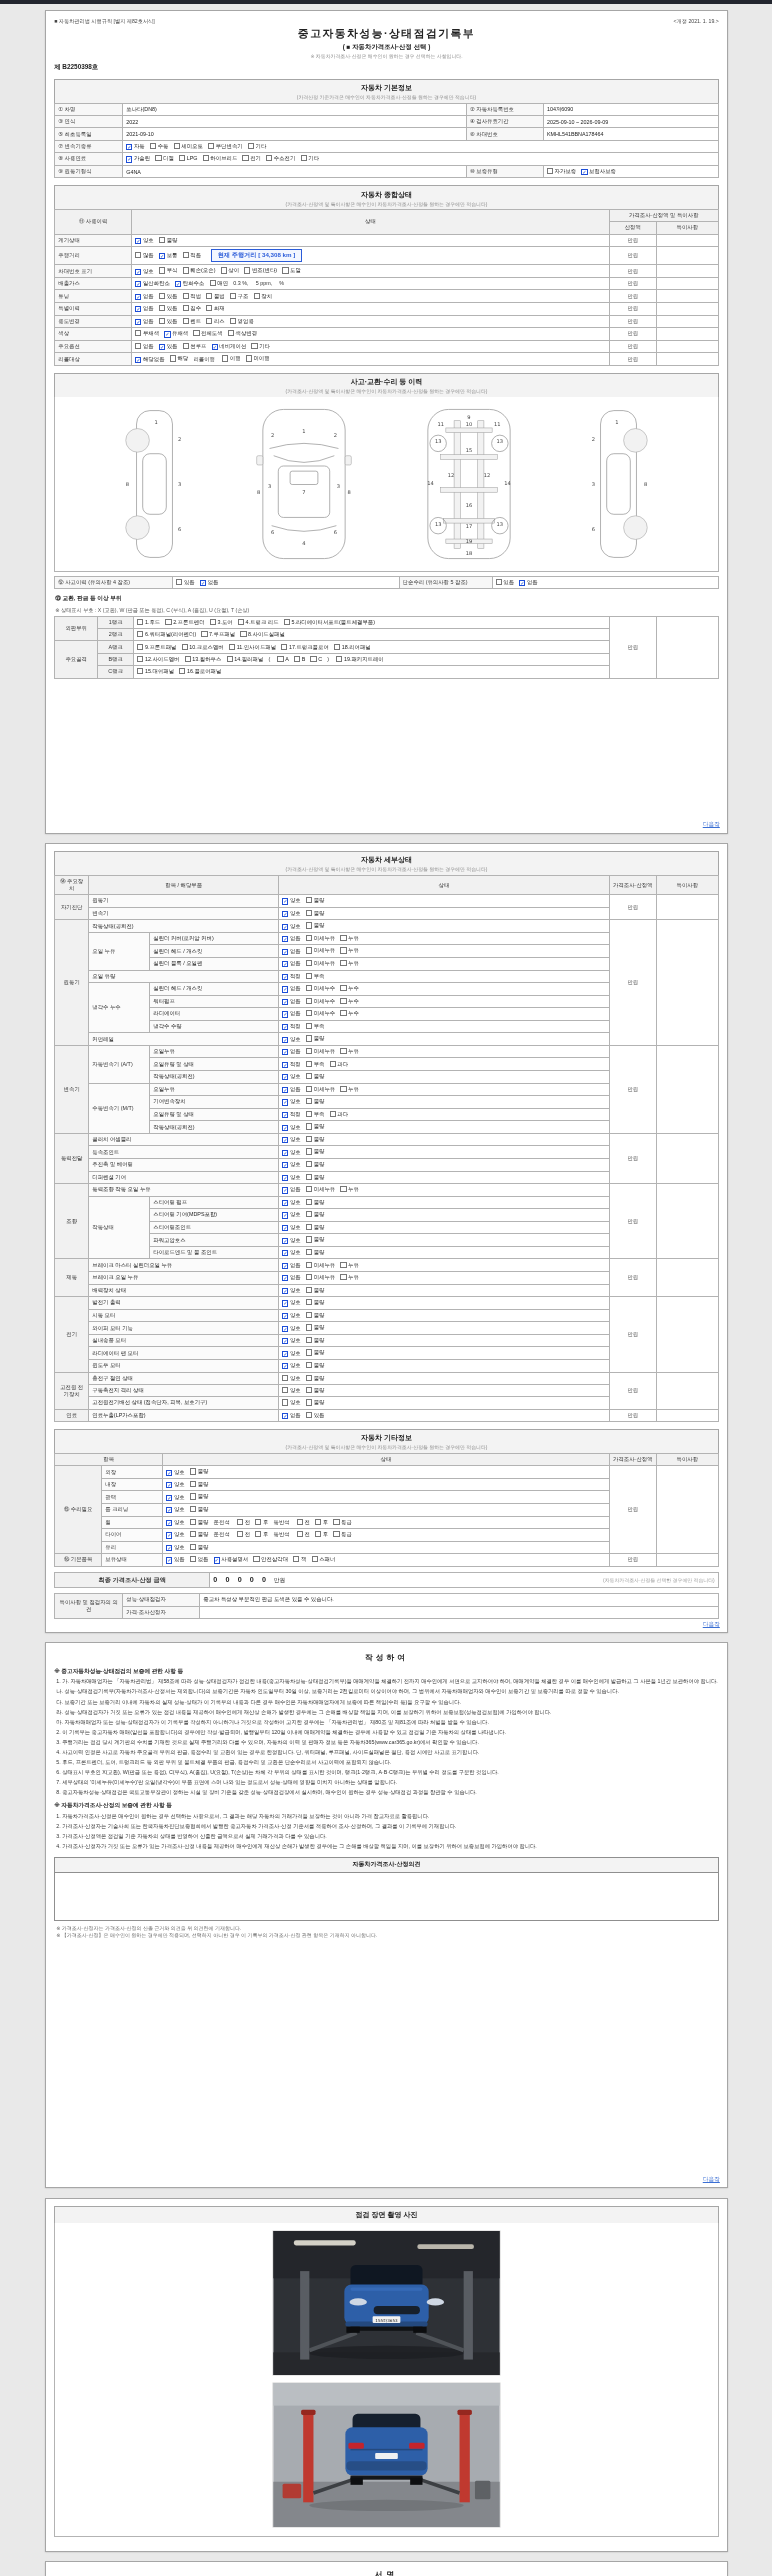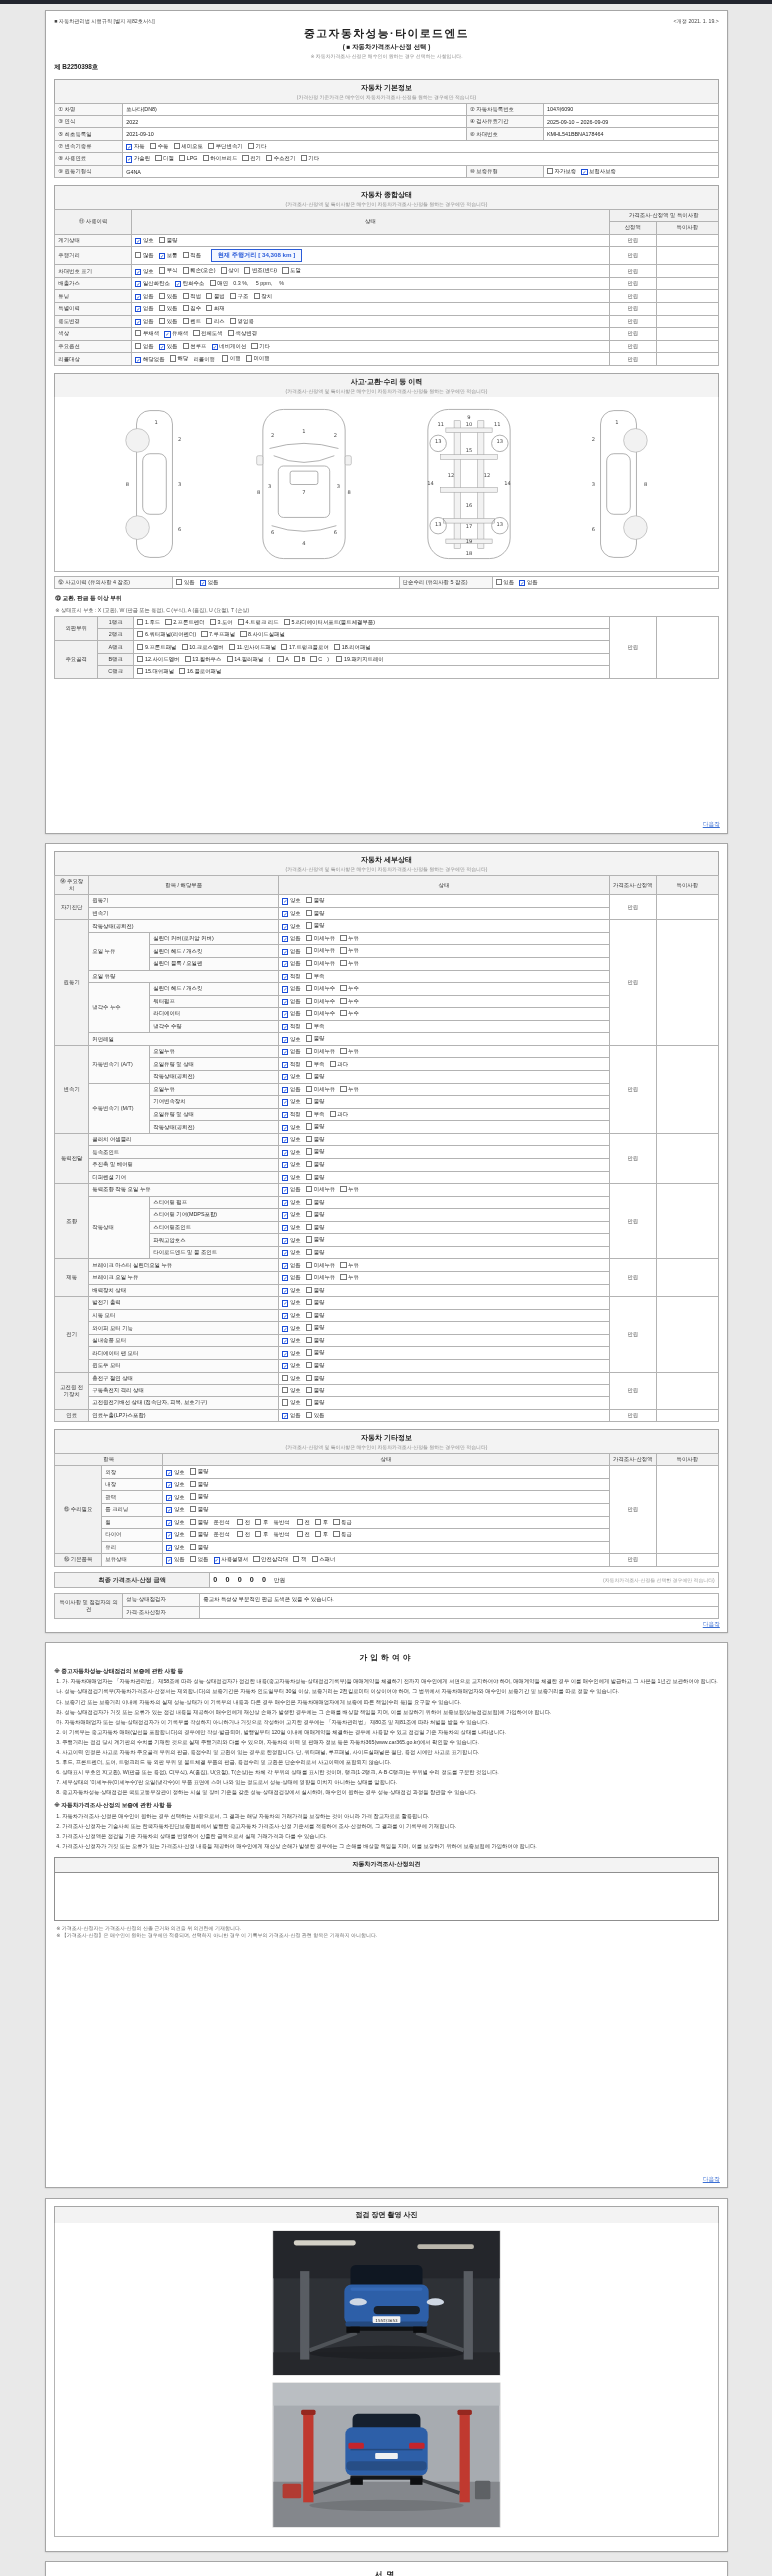--- a/index.html
+++ b/index.html
@@ -63,21 +63,21 @@
 
 <div class="topstrip"></div>
 
 <div class="wrap">
 
   <section class="panel" id="panel-main">
     <div class="formref">
       <span>■ 자동차관리법 시행규칙 [별지 제82호서식]</span>
       <span>&lt;개정 2021. 1. 19.&gt;</span>
     </div>
-    <h1 class="title">중고자동차성능·타이로드엔드</h1>
+    <h1 class="title">중고자동차성능·상태점검기록부</h1>
     <div class="subtitle">( ■ 자동차가격조사·산정 선택 )</div>
     <div class="subnote">※ 자동차가격조사·산정은 매수인이 원하는 경우 선택하는 사항입니다.</div>
     <div class="docno">제 B2250398호</div>
 
     <div class="sec-head">
       <span class="sec-title">자동차 기본정보</span>
       <span class="sec-note">(가격산정 기준가격은 매수인이 자동차가격조사·산정을 원하는 경우에만 적습니다)</span>
     </div>
     <table class="grid" id="basic-table">
       <colgroup>
@@ -673,21 +673,21 @@
           <th>가격·조사산정자</th>
           <td></td>
         </tr>
       </tbody>
     </table>
 
     <span class="nextlink">다음장</span>
   </section>
 
   <section class="panel" id="panel-notice">
-    <div class="ntitle">가입하여야</div>
+    <div class="ntitle">작성하여</div>
     <div id="notice-content">
         <div class="nhead">※ 중고자동차성능·상태점검의 보증에 관한 사항 등</div>
         <p class="nitem">1. 가. 자동차매매업자는 「자동차관리법」 제58조에 따라 성능·상태점검자가 점검한 내용(중고자동차성능·상태점검기록부)을 매매계약을 체결하기 전까지 매수인에게 서면으로 고지하여야 하며, 매매계약을 체결한 경우 이를 매수인에게 발급하고 그 사본을 1년간 보관하여야 합니다.</p>
         <p class="nitem">나. 성능·상태점검기록부(자동차가격조사·산정서는 제외합니다)의 보증기간은 자동차 인도일부터 30일 이상, 보증거리는 2천킬로미터 이상이어야 하며, 그 범위에서 자동차매매업자와 매수인이 보증기간 및 보증거리를 따로 정할 수 있습니다.</p>
         <p class="nitem">다. 보증기간 또는 보증거리 이내에 자동차의 실제 성능·상태가 이 기록부의 내용과 다른 경우 매수인은 자동차매매업자에게 보증에 따른 책임(수리 등)을 요구할 수 있습니다.</p>
         <p class="nitem">라. 성능·상태점검자가 거짓 또는 오류가 있는 점검 내용을 제공하여 매수인에게 재산상 손해가 발생한 경우에는 그 손해를 배상할 책임을 지며, 이를 보장하기 위하여 보증보험(성능점검보험)에 가입하여야 합니다.</p>
         <p class="nitem">마. 자동차매매업자 또는 성능·상태점검자가 이 기록부를 작성하지 아니하거나 거짓으로 작성하여 고지한 경우에는 「자동차관리법」 제80조 및 제81조에 따라 처벌을 받을 수 있습니다.</p>
         <p class="nitem">2. 이 기록부는 중고자동차 매매(알선을 포함합니다)의 경우에만 작성·발급되며, 발행일부터 120일 이내에 매매계약을 체결하는 경우에 사용할 수 있고 점검일 기준 자동차의 상태를 나타냅니다.</p>
         <p class="nitem">3. 주행거리는 점검 당시 계기판의 수치를 기재한 것으로 실제 주행거리와 다를 수 있으며, 자동차의 이력 및 판매자 정보 등은 자동차365(www.car365.go.kr)에서 확인할 수 있습니다.</p>
         <p class="nitem">4. 사고이력 인정은 사고로 자동차 주요골격 부위의 판금, 용접수리 및 교환이 있는 경우로 한정합니다. 단, 쿼터패널, 루프패널, 사이드실패널은 절단, 용접 시에만 사고로 표기합니다.</p>

